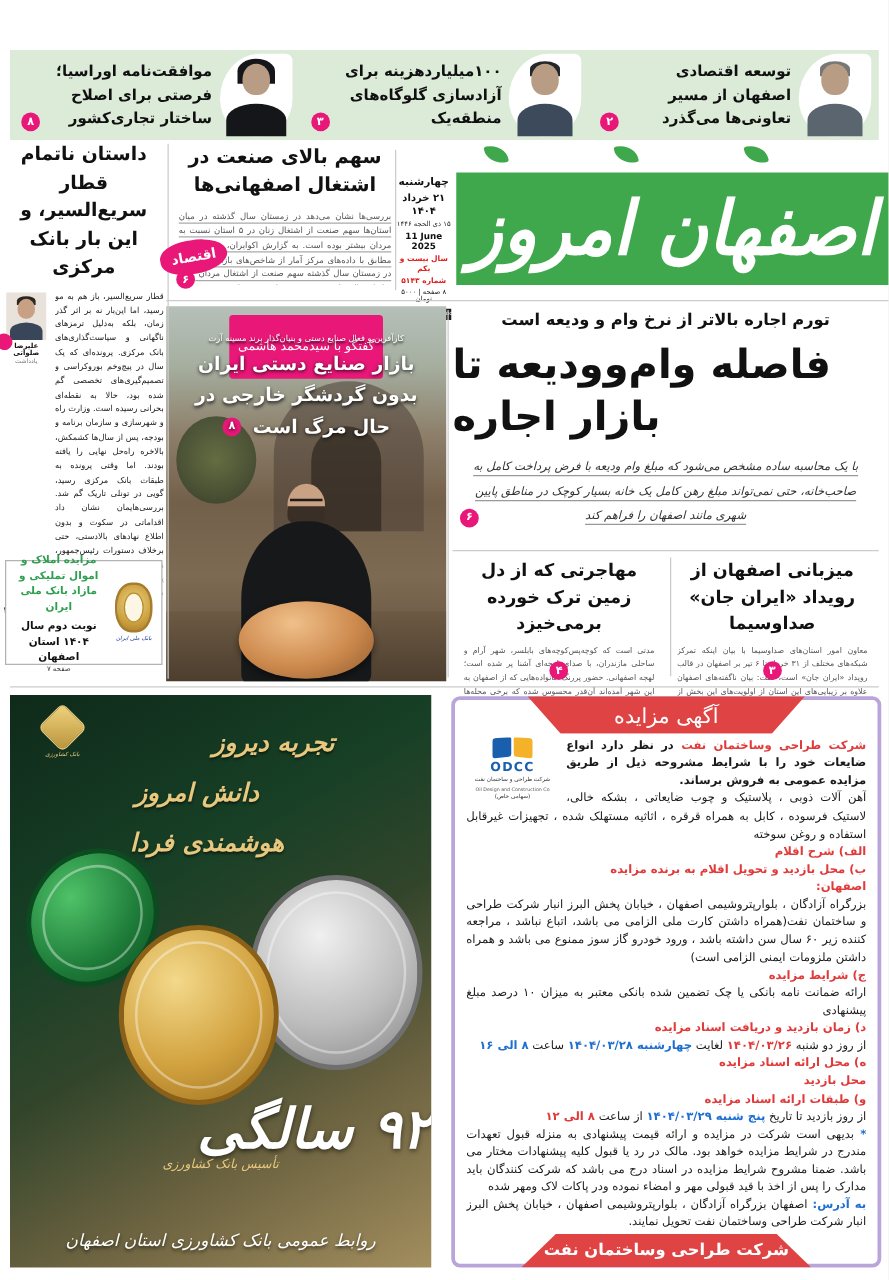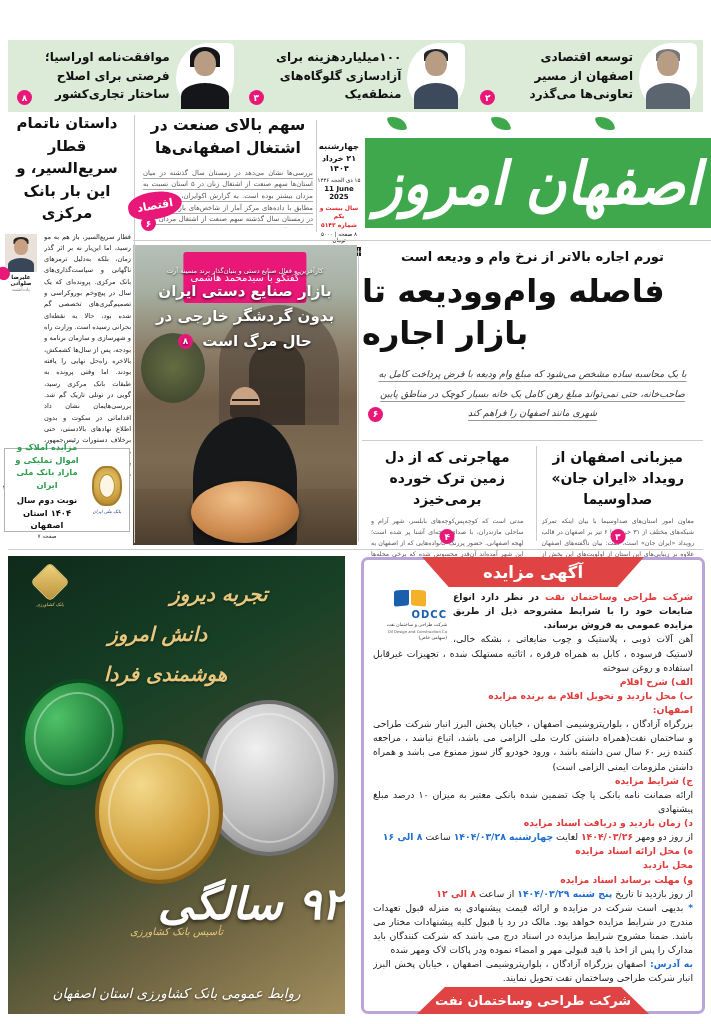--- a/index.html
+++ b/index.html
@@ -140,27 +140,27 @@
   .kad-tasis{position:absolute;top:370px;left:0;width:100%;text-align:center;color:#e7c87e;font-size:10px;
              font-style:italic;z-index:3;}
   .kad-footer{position:absolute;bottom:13px;left:0;width:100%;text-align:center;color:#fff;font-size:13.5px;
               font-style:italic;text-shadow:0 1px 3px rgba(0,0,0,.6);z-index:3;}
 
   
   .auction{position:absolute;top:557px;right:6px;width:344px;height:457px;background:#fff;
            border:3px solid #b9a5da;border-radius:7px;box-sizing:border-box;overflow:visible;}
   .az-header{position:absolute;top:-3px;left:50%;transform:translateX(-50%);width:222px;height:30px;background:#e04343;
              clip-path:polygon(0 0,100% 0,88% 100%,12% 100%);color:#fff;display:flex;align-items:center;
-             justify-content:center;font-size:16.5px;font-weight:bold;z-index:2;}
+             justify-content:center;font-size:16.5px;font-weight:normal;z-index:2;}
   .az-footer{position:absolute;bottom:-3px;left:50%;transform:translateX(-50%);width:232px;height:27px;background:#e04343;
              clip-path:polygon(12% 0,88% 0,100% 100%,0 100%);color:#fff;display:flex;align-items:center;
              justify-content:center;font-size:13px;font-weight:bold;z-index:2;}
   .az-body{position:absolute;inset:30px 9px 28px 9px;font-size:9.3px;line-height:1.52;color:#1a1a1a;
            text-align:justify;overflow:hidden;}
-  .odcc{float:left;width:74px;margin:0 6px 2px 0;text-align:right;direction:ltr;}
+  .odcc{float:left;width:74px;margin:0 6px 2px 0;text-align:center;direction:ltr;}
   .odcc-squares{display:flex;justify-content:center;gap:2px;}
   .odcc-sq{width:15px;height:16px;border-radius:2px;}
   .odcc-blue{background:#1a5fae;transform:skewY(-6deg);}
   .odcc-yellow{background:#f3b229;transform:skewY(6deg);}
   .odcc-name{color:#1a5fae;font-weight:bold;font-size:10px;letter-spacing:1px;margin-top:1px;}
   .odcc-fa{font-size:4.6px;color:#333;direction:rtl;}
   .odcc-en{font-size:3.8px;color:#555;}
   .az-line{margin:0;}
   .az-line.align-left{text-align:left;}
   .seg-text{}
@@ -341,24 +341,24 @@
       </div>
     <div class="az-line"><span class="seg-red-bold">شرکت طراحی وساختمان نفت</span><span class="seg-bold"> در نظر دارد انواع ضایعات خود را با شرایط مشروحه ذیل از طریق مزایده عمومی به فروش برساند.</span></div>
         <div class="az-line"><span class="seg-text">آهن آلات ذوبی ، پلاستیک و چوب ضایعاتی ، بشکه خالی، لاستیک فرسوده ، کابل به همراه قرقره ، اثاثیه مستهلک شده ، تجهیزات غیرقابل استفاده و روغن سوخته</span></div>
         <div class="az-line"><span class="seg-red-bold">الف) شرح اقلام</span></div>
         <div class="az-line"><span class="seg-red-bold">ب) محل بازدید و تحویل اقلام به برنده مزایده</span></div>
         <div class="az-line"><span class="seg-red-bold">اصفهان:</span></div>
         <div class="az-line"><span class="seg-text">بزرگراه آزادگان ، بلوارپتروشیمی اصفهان ، خیابان پخش البرز انبار شرکت طراحی و ساختمان نفت(همراه داشتن کارت ملی الزامی می باشد، اتباع نباشد ، مراجعه کننده زیر ۶۰ سال سن داشته باشد ، ورود خودرو گاز سوز ممنوع می باشد و همراه داشتن ملزومات ایمنی الزامی است)</span></div>
         <div class="az-line"><span class="seg-red-bold">ج) شرایط مزایده</span></div>
         <div class="az-line"><span class="seg-text">ارائه ضمانت نامه بانکی یا چک تضمین شده بانکی معتبر به میزان ۱۰ درصد مبلغ پیشنهادی</span></div>
         <div class="az-line"><span class="seg-red-bold">د) زمان بازدید و دریافت اسناد مزایده</span></div>
-        <div class="az-line"><span class="seg-text">از روز دو ومهر </span><span class="seg-red-bold">۱۴۰۴/۰۳/۲۶</span><span class="seg-text"> لغایت </span><span class="seg-blue-bold">چهارشنبه ۱۴۰۴/۰۳/۲۸</span><span class="seg-text"> ساعت </span><span class="seg-blue-bold">۸ الی ۱۶</span></div>
+        <div class="az-line"><span class="seg-text">از روز دو شنبه </span><span class="seg-red-bold">۱۴۰۴/۰۳/۲۶</span><span class="seg-text"> لغایت </span><span class="seg-blue-bold">چهارشنبه ۱۴۰۴/۰۳/۲۸</span><span class="seg-text"> ساعت </span><span class="seg-blue-bold">۸ الی ۱۶</span></div>
         <div class="az-line"><span class="seg-red-bold">ه) محل ارائه اسناد مزایده</span></div>
         <div class="az-line"><span class="seg-red-bold">محل بازدید</span></div>
-        <div class="az-line"><span class="seg-red-bold">و) مهلت برساند اسناد مزایده</span></div>
+        <div class="az-line"><span class="seg-red-bold">و) طبقات ارائه اسناد مزایده</span></div>
         <div class="az-line"><span class="seg-text">از روز بازدید تا تاریخ </span><span class="seg-blue-bold">پنج شنبه ۱۴۰۴/۰۳/۲۹</span><span class="seg-text"> از ساعت </span><span class="seg-red-bold">۸ الی ۱۲</span></div>
         <div class="az-line"><span class="seg-blue-bold">* </span><span class="seg-text">بدیهی است شرکت در مزایده و ارائه قیمت پیشنهادی به منزله قبول تعهدات مندرج در شرایط مزایده خواهد بود. مالک در رد یا قبول کلیه پیشنهادات مختار می باشد. ضمنا مشروح شرایط مزایده در اسناد درج می باشد که شرکت کنندگان باید مدارک را پس از اخذ با قید قبولی مهر و امضاء نموده ودر پاکات لاک ومهر شده</span></div>
         <div class="az-line"><span class="seg-blue-bold">به آدرس: </span><span class="seg-text">اصفهان بزرگراه آزادگان ، بلوارپتروشیمی اصفهان ، خیابان پخش البرز انبار شرکت طراحی وساختمان نفت تحویل نمایند.</span></div>
         <div class="az-line align-left"><span class="seg-blue-bold">تلفن هماهنگی: </span><span class="seg-bold">۰۹۱۲۵۰۴۰۹۶۷</span></div>
       </div>
     <div class="az-footer">شرکت طراحی وساختمان نفت</div>
   </div>
 
 </div>
 

